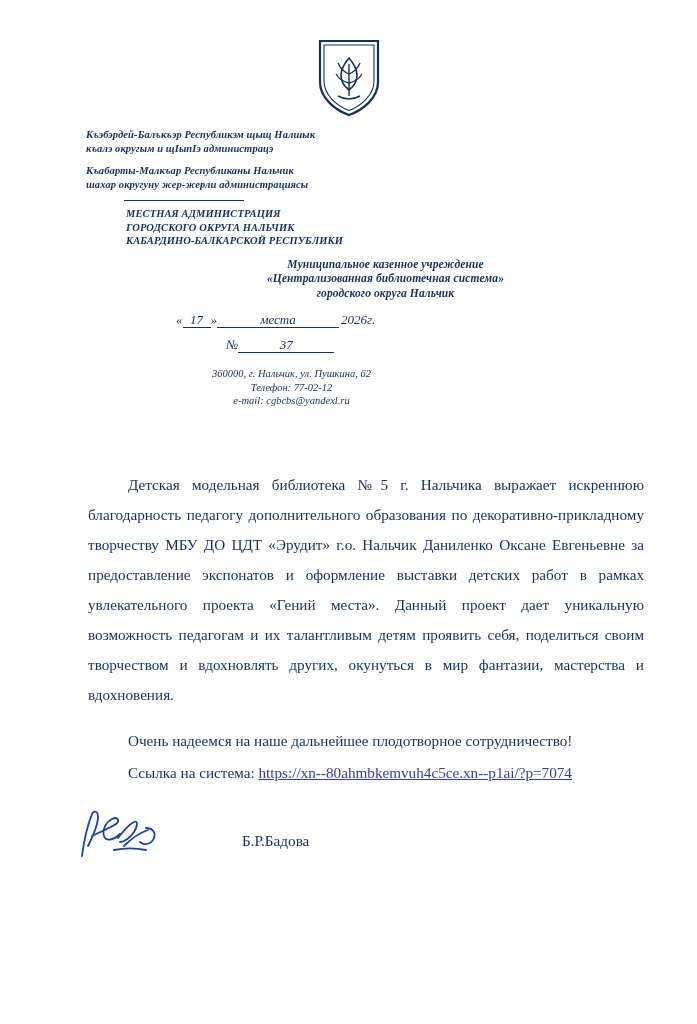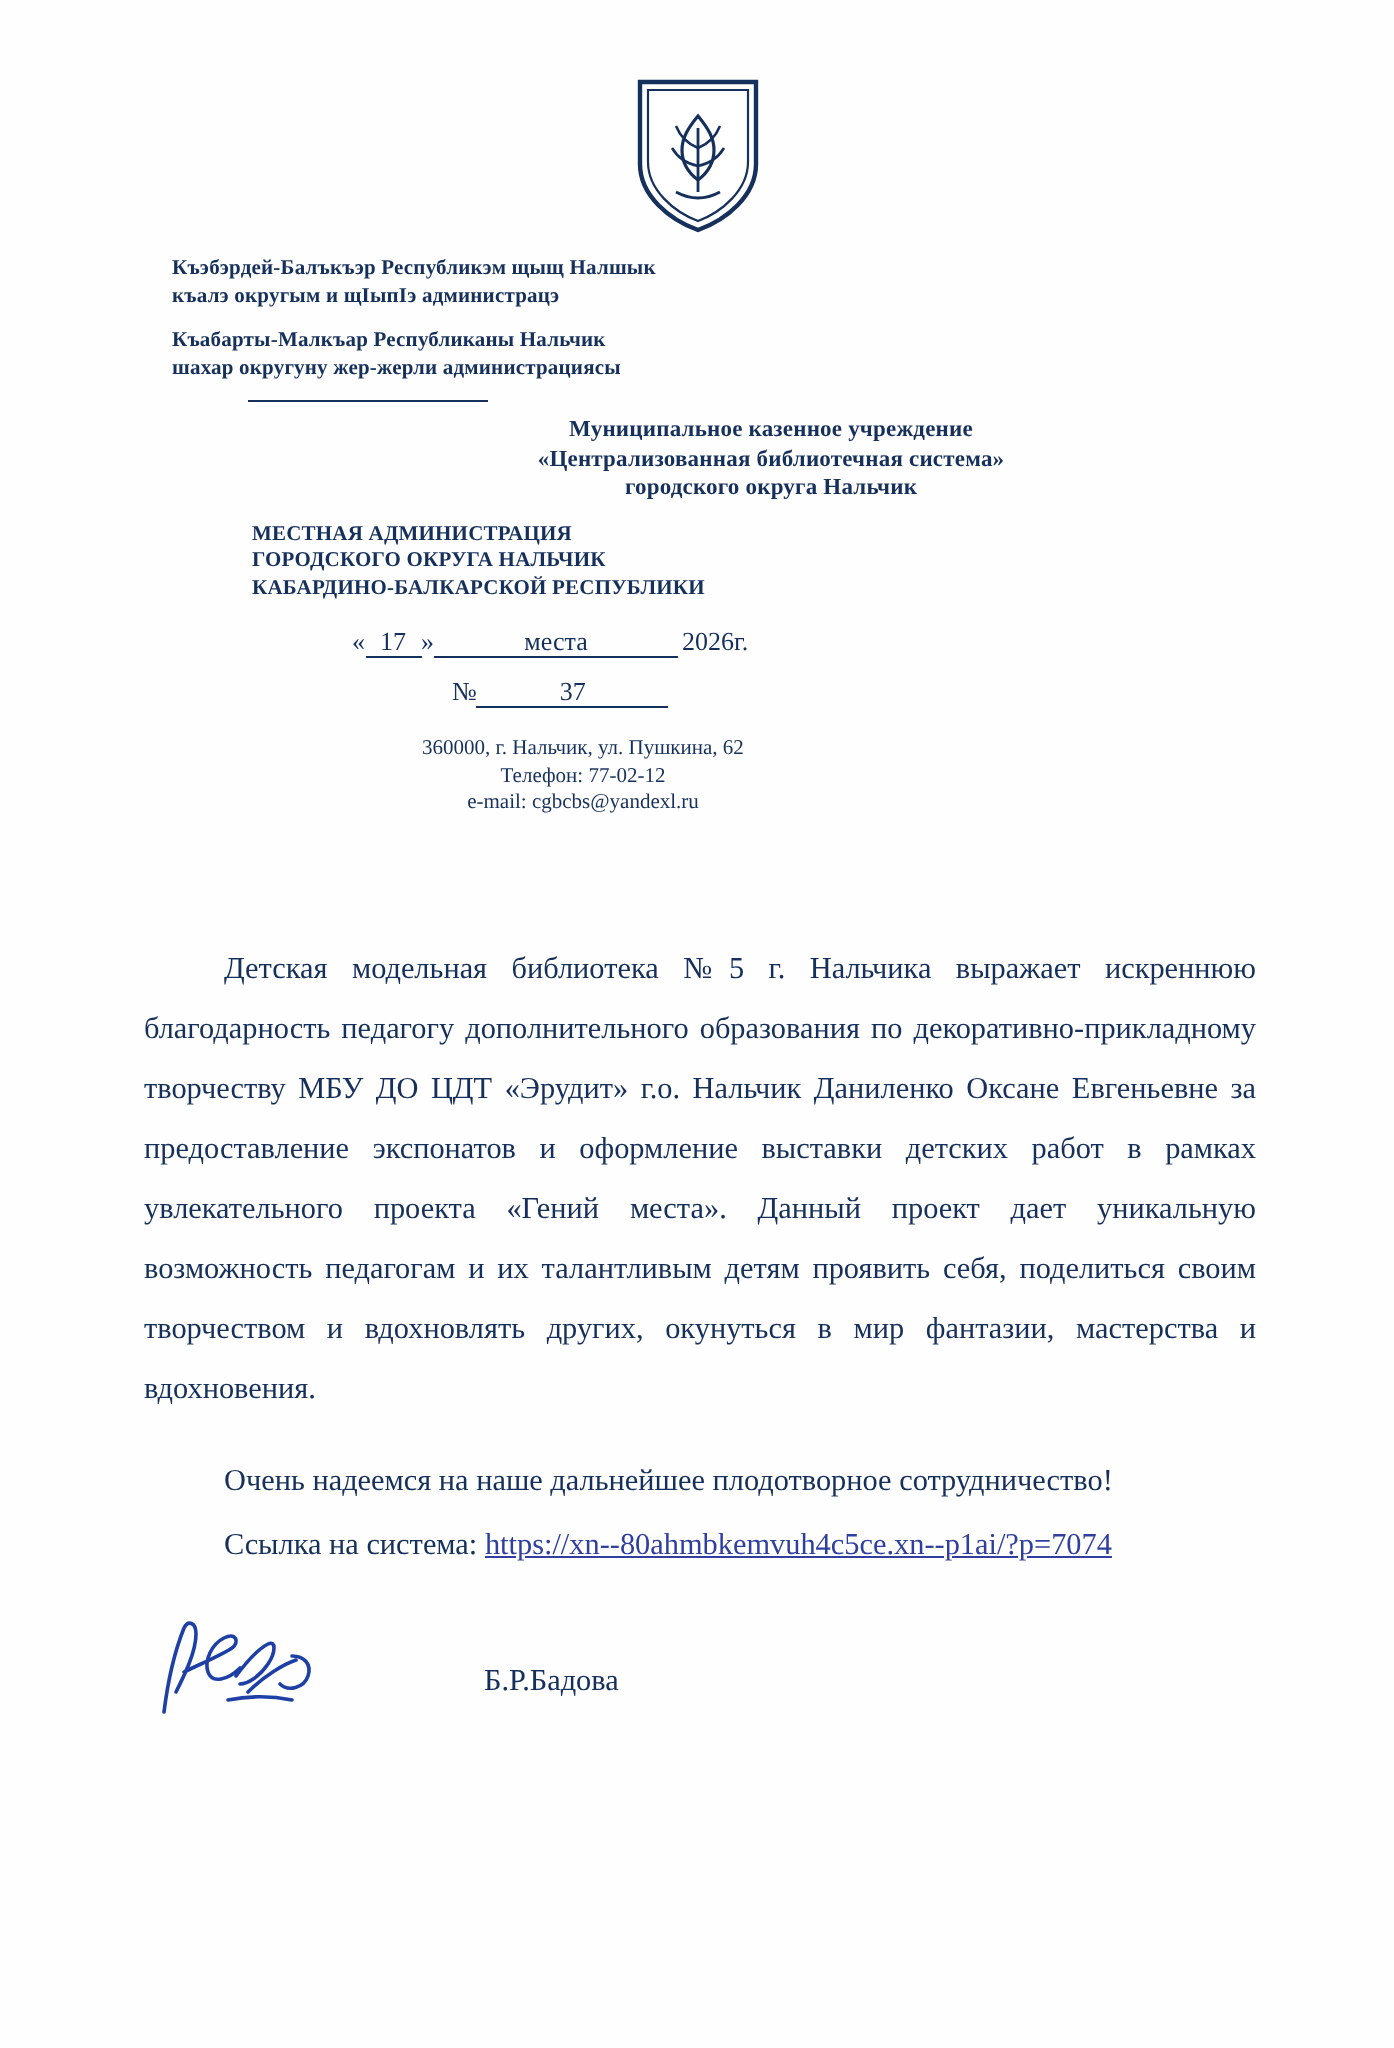--- a/index.html
+++ b/index.html
@@ -34,20 +34,21 @@
     margin-bottom: 10px;
   }
   .emblem {
     width: 66px;
     height: 80px;
   }
   .head-block {
     padding-left: 86px;
     padding-right: 20px;
     color: #16305c;
+    font-style: italic;
   }
   .head-line {
     font-size: 10.5px;
     font-weight: bold;
     letter-spacing: 0.1px;
     line-height: 13.5px;
     text-align: left;
   }
   .head-group {
     margin-bottom: 9px;
@@ -114,21 +115,21 @@
   }
   .contacts div {
     font-size: 10.5px;
     line-height: 13.5px;
     color: #16305c;
   }
 
   
   .body-text {
     position: absolute;
-    left: 72px;
+    left: 88px;
     top: 470px;
     width: 556px;
     font-size: 15.2px;
     line-height: 30px;
     text-align: justify;
     color: #16305c;
   }
   .body-text p {
     margin: 0 0 0 0;
     text-indent: 40px;
@@ -202,30 +203,30 @@
         <div class="head-line">къалэ округым и щIыпIэ администрацэ</div>
       </div>
 
       <div class="head-group">
         <div class="head-line">Къабарты-Малкъар Республиканы Нальчик</div>
         <div class="head-line">шахар округуну жер-жерли администрациясы</div>
       </div>
 
       <div class="head-rule"></div>
 
+      <div class="head-group admin-block">
+        <div class="head-line">МЕСТНАЯ АДМИНИСТРАЦИЯ</div>
+        <div class="head-line">ГОРОДСКОГО ОКРУГА НАЛЬЧИК</div>
+        <div class="head-line">КАБАРДИНО-БАЛКАРСКОЙ РЕСПУБЛИКИ</div>
+      </div>
+
       <div class="head-group org-block">
         <div class="head-line">Муниципальное казенное учреждение</div>
         <div class="head-line">«Централизованная библиотечная система»</div>
         <div class="head-line">городского округа Нальчик</div>
-      </div>
-
-      <div class="head-group admin-block">
-        <div class="head-line">МЕСТНАЯ АДМИНИСТРАЦИЯ</div>
-        <div class="head-line">ГОРОДСКОГО ОКРУГА НАЛЬЧИК</div>
-        <div class="head-line">КАБАРДИНО-БАЛКАРСКОЙ РЕСПУБЛИКИ</div>
       </div>
 
       <div class="date-row">
         <span>«</span>
         <span class="u day">17</span>
         <span>»</span>
         <span class="u month">места</span>
         <span class="year">2026г.</span>
       </div>
 

